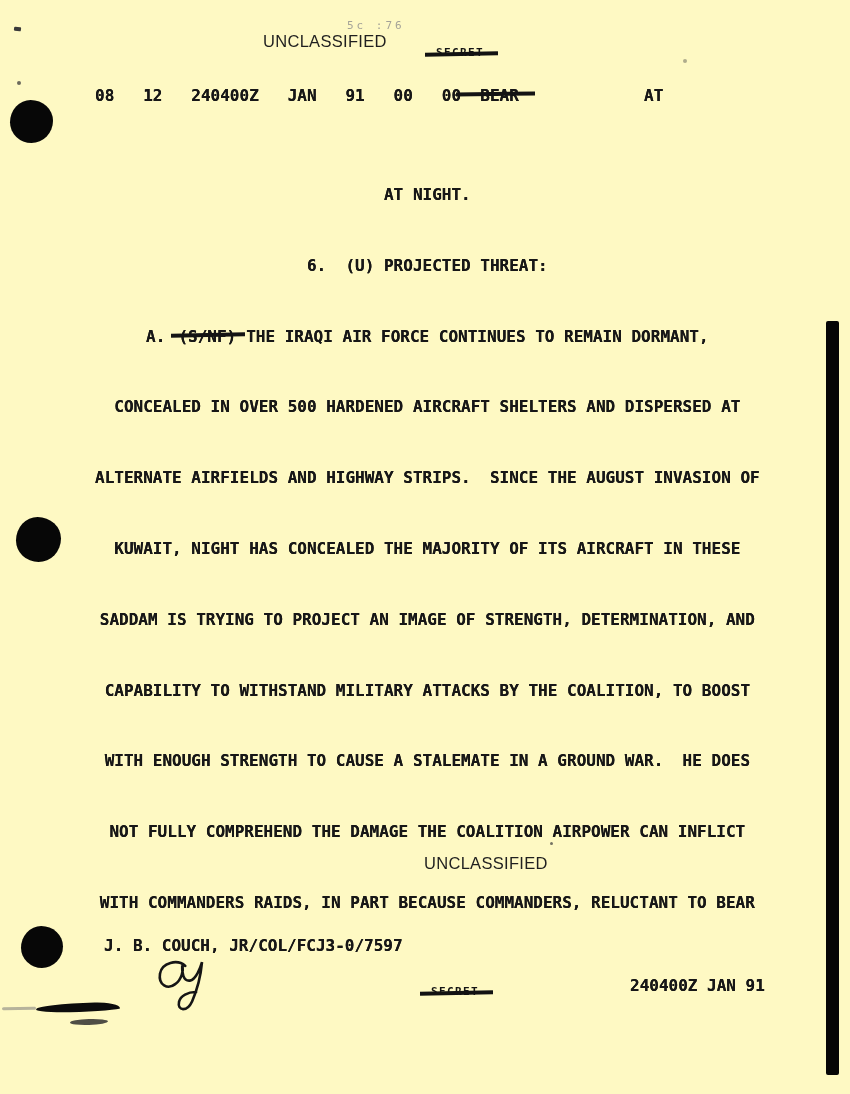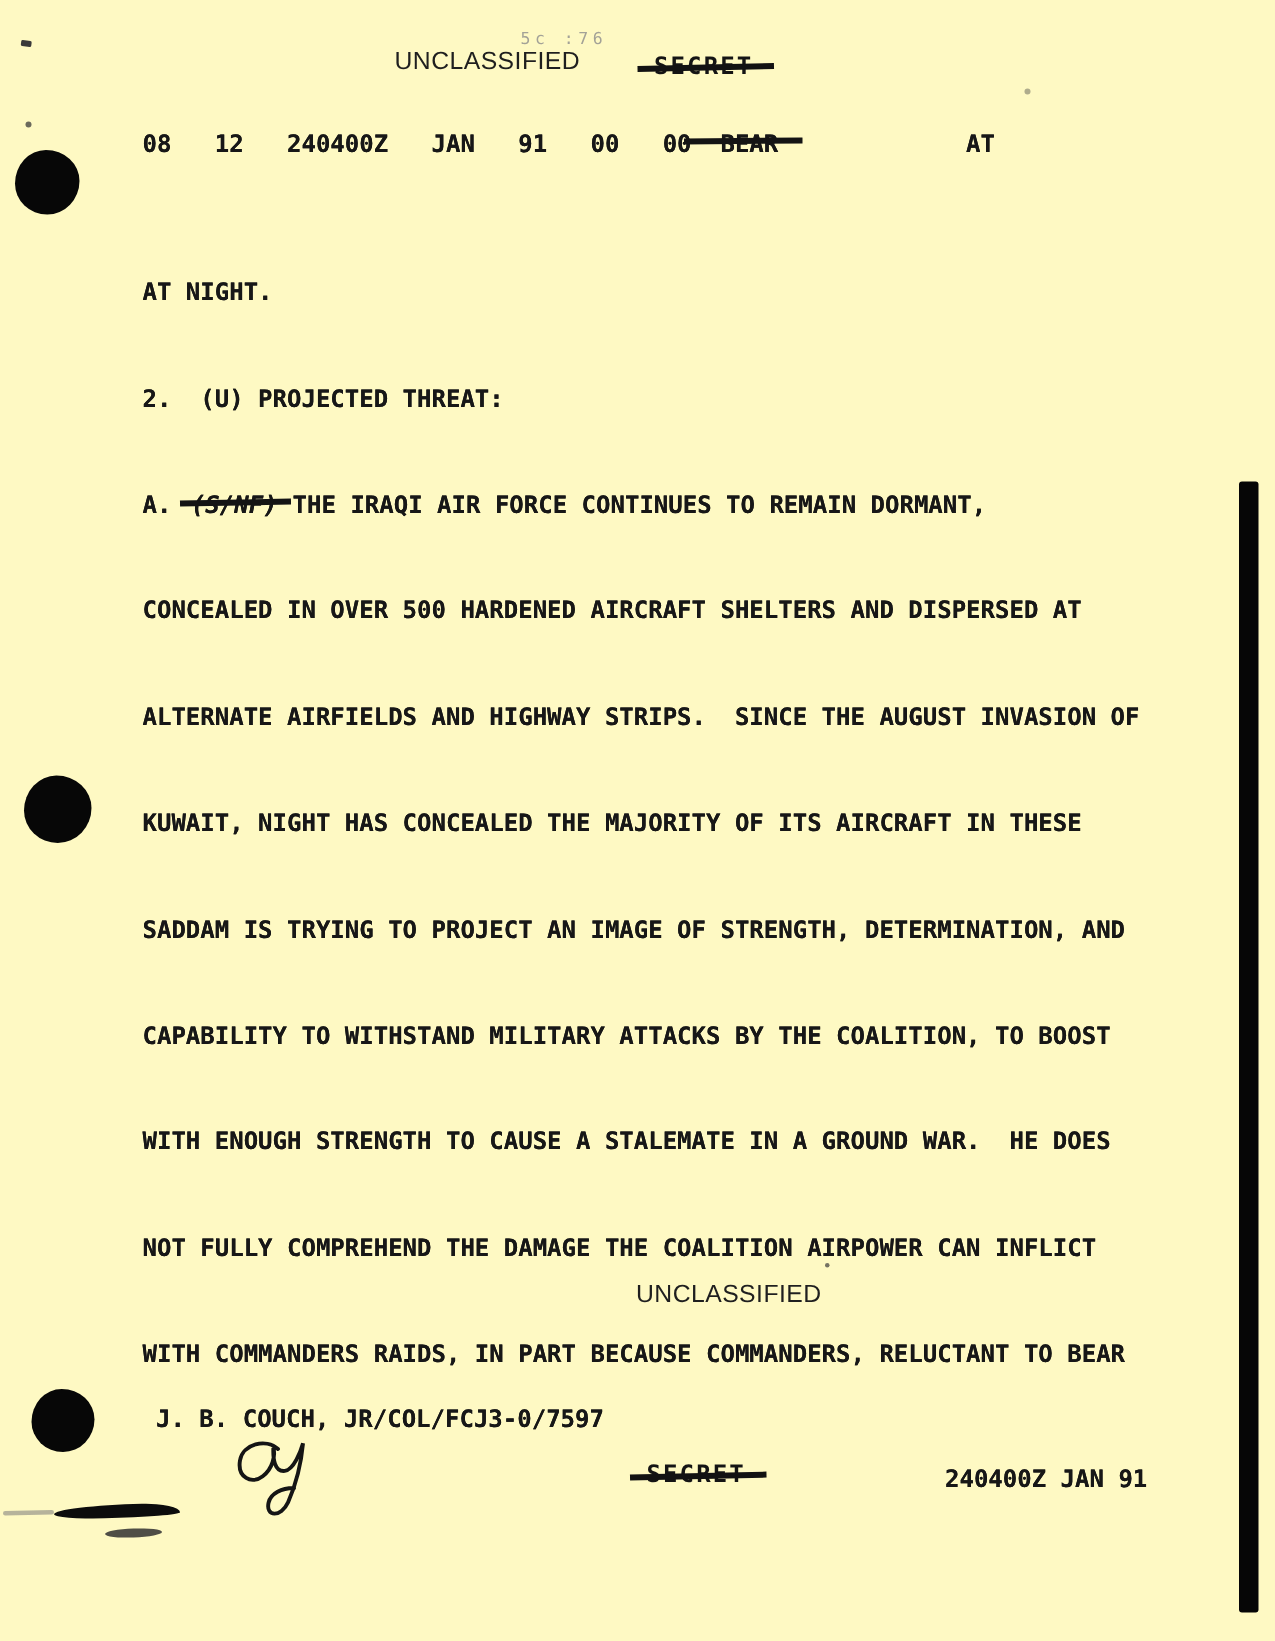--- a/index.html
+++ b/index.html
@@ -3,39 +3,39 @@
 <meta charset="utf-8">
 <style>
   html,body{margin:0;padding:0;background:#e8e8e8;}
   .page{position:relative;width:850px;height:1094px;background:#fef9c3;overflow:hidden;
         font-family:"DejaVu Sans Mono",monospace;color:#1b1b1b;padding-left:43px;}
 
   
   .mono{font-family:"DejaVu Sans Mono",monospace;font-weight:bold;font-size:16px;
         color:#171717;white-space:pre;text-shadow:0 0 .4px #171717;}
   .body-block{position:absolute;left:95px;top:147px;}
-  .line{height:32.8px;white-space:pre;}
+  .line{height:32.8px;white-space:pre;text-align:center;}
   .seg{display:inline;}
   .seg:empty{display:none;}
   .seg-pre{margin-right:13px;}
-  .seg-struck{position:relative;margin-right:10px;font-style:italic;}
+  .seg-struck{position:relative;margin-right:10px;}
   .seg-struck::after{content:"";position:absolute;left:-7px;right:-9px;top:6px;height:3.5px;
         background:#141414;transform:rotate(-1deg);}
 
   
   .dtg-line{position:absolute;left:95px;top:86px;white-space:pre;}
   .dtg-struck{position:relative;}
   .dtg-struck::after{content:"";position:absolute;left:-24px;right:-16px;top:6px;height:4px;
         background:#141414;transform:rotate(-0.6deg);}
 
   
   .stamp{position:absolute;font-family:"Liberation Sans","DejaVu Sans",sans-serif;color:#1f1f1f;}
   .unclass-top{left:263px;top:32px;font-size:16.5px;letter-spacing:.3px;}
   .unclass-bottom{left:424px;top:854px;font-size:16.5px;letter-spacing:.3px;}
-  .secret-stamp{font-size:16px;font-weight:bold;letter-spacing:1.4px;color:#141414;position:absolute;}
+  .secret-stamp{font-size:11px;font-weight:bold;letter-spacing:1.4px;color:#141414;position:absolute;margin-top:12px;}
   .secret-top{left:436px;top:34px;}
   .secret-bottom{left:431px;top:973px;}
   .secret-stamp::after{content:"";position:absolute;left:-11px;right:-14px;top:45%;height:4px;
         background:#121212;transform:rotate(-1.2deg);}
   .faint-stamp{position:absolute;left:347px;top:19px;font-size:11px;letter-spacing:3px;
         color:#8d8d8d;opacity:.8;filter:blur(.4px);font-family:"DejaVu Sans Mono",monospace;}
 
   
   .releaser{position:absolute;left:104px;top:936px;}
   .dtg-bottom{position:absolute;left:630px;top:976px;}
@@ -67,21 +67,21 @@
 <div class="page">
 
   <div class="faint-stamp">5c :76</div>
   <div class="stamp unclass-top">UNCLASSIFIED</div>
   <div class="secret-stamp secret-top">SECRET</div>
 
   <div class="dtg-line mono"><span class="seg">08   12   240400Z   JAN   91   00   00  </span><span class="seg dtg-struck">BEAR</span><span class="seg">             AT</span></div>
 
   <div class="body-block mono">
     <div class="line"><span class="seg">AT NIGHT.</span></div>
-    <div class="line"><span class="seg">2.  (U) PROJECTED THREAT:</span></div>
+    <div class="line"><span class="seg">6.  (U) PROJECTED THREAT:</span></div>
     <div class="line"><span class="seg seg-pre">A.</span><span class="seg seg-struck">(S/NF)</span><span class="seg">THE IRAQI AIR FORCE CONTINUES TO REMAIN DORMANT,</span></div>
     <div class="line"><span class="seg">CONCEALED IN OVER 500 HARDENED AIRCRAFT SHELTERS AND DISPERSED AT</span></div>
     <div class="line"><span class="seg">ALTERNATE AIRFIELDS AND HIGHWAY STRIPS.  SINCE THE AUGUST INVASION OF</span></div>
     <div class="line"><span class="seg">KUWAIT, NIGHT HAS CONCEALED THE MAJORITY OF ITS AIRCRAFT IN THESE</span></div>
     <div class="line"><span class="seg">SADDAM IS TRYING TO PROJECT AN IMAGE OF STRENGTH, DETERMINATION, AND</span></div>
     <div class="line"><span class="seg">CAPABILITY TO WITHSTAND MILITARY ATTACKS BY THE COALITION, TO BOOST</span></div>
     <div class="line"><span class="seg">WITH ENOUGH STRENGTH TO CAUSE A STALEMATE IN A GROUND WAR.  HE DOES</span></div>
     <div class="line"><span class="seg">NOT FULLY COMPREHEND THE DAMAGE THE COALITION AIRPOWER CAN INFLICT</span></div>
     <div class="line"><span class="seg">WITH COMMANDERS RAIDS, IN PART BECAUSE COMMANDERS, RELUCTANT TO BEAR</span></div>
     

